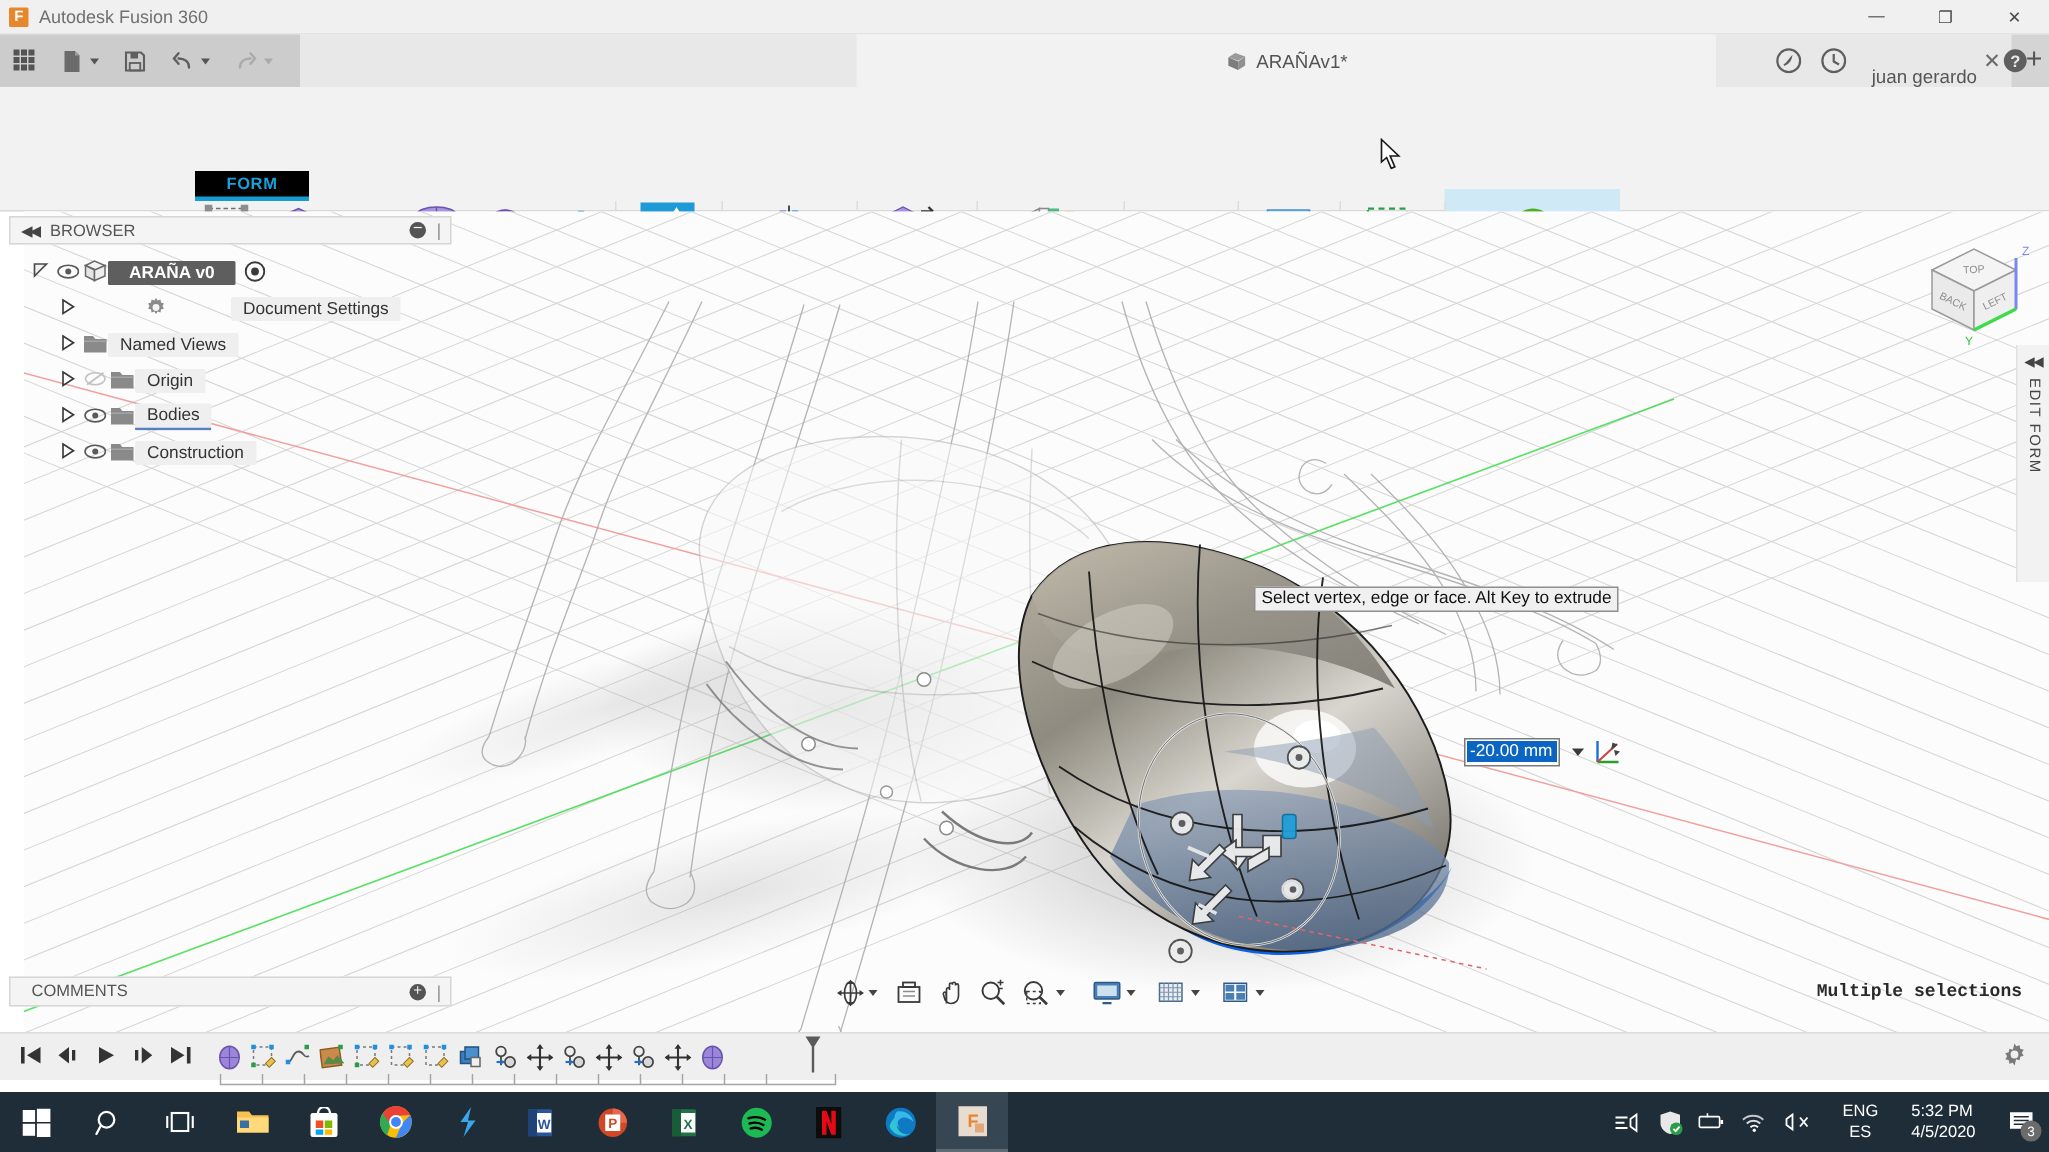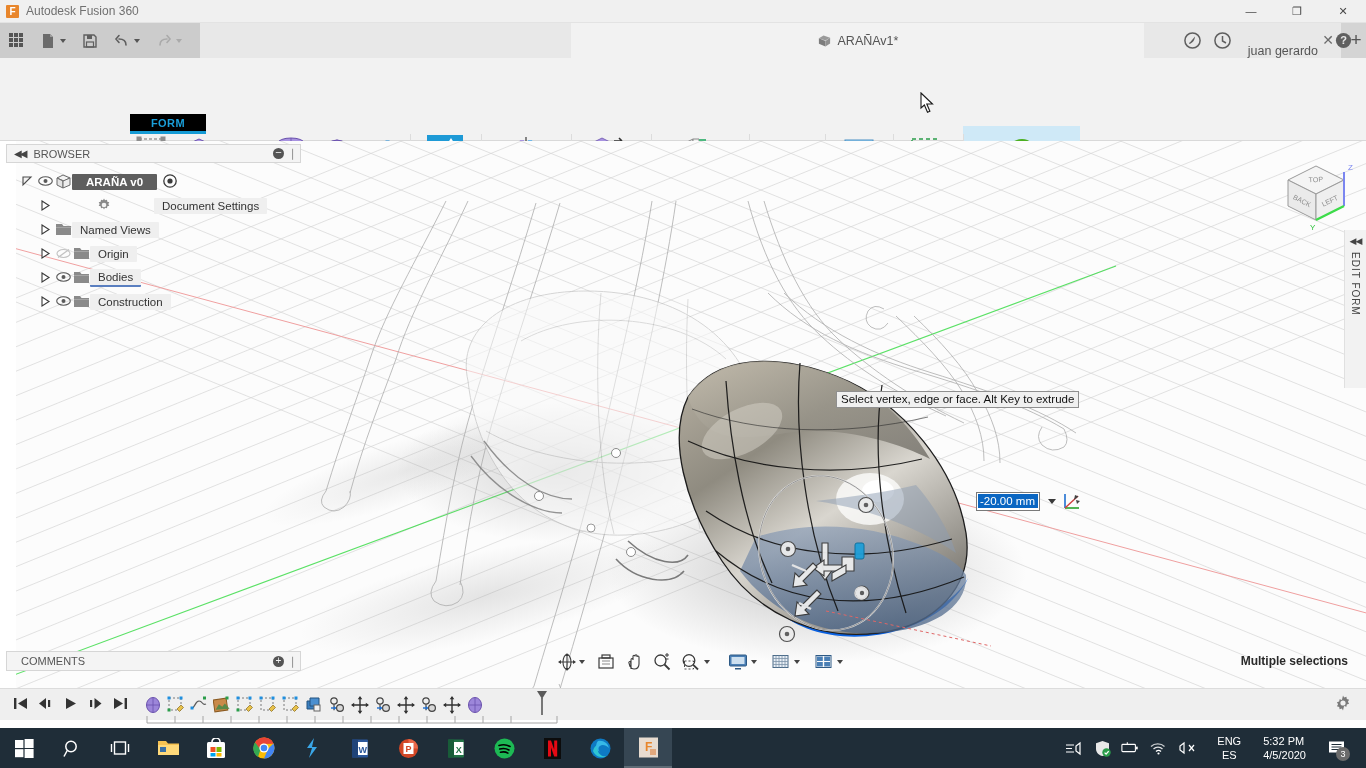--- a/index.html
+++ b/index.html
@@ -126,21 +126,21 @@
   .navbar {
     position:absolute; left:556px; top:649px; height:25px;
     display:flex; align-items:center; gap:2px;
   }
   .nb { display:flex; align-items:center; height:25px; padding:0 2px; }
   .nb svg { display:block; }
   .nbcaret { width:0;height:0;border-left:3.5px solid transparent;border-right:3.5px solid transparent;
              border-top:4px solid #444; margin-left:3px; }
 
   
-  .status-msg { position:absolute; right:18px; top:654px; font-size:12px; font-weight:bold; color:#2a2a2a; }
+  .status-msg { position:absolute; right:18px; top:654px; font-size:12px; font-weight:bold; color:#2a2a2a;font-family:Liberation Mono, monospace; }
 
   
   .editform {
     position:absolute; right:0px; top:230px; width:22px; height:158px;
     background:#f2f2f2; display:flex; flex-direction:column; align-items:center;
     padding-top:6px; border-left:1px solid #e0e0e0;
   }
   .editform .lbl {
     writing-mode:vertical-rl; font-size:10px; color:#444; letter-spacing:1px; margin-top:6px;
   }
@@ -173,21 +173,21 @@
   .tl-gear { margin-left:auto; margin-right:14px; }
   .tl-marker { position:absolute; left:536px; top:690px; width:12px; height:26px; }
 
   
   .taskbar {
     position:absolute; left:0; top:728px; width:1366px; height:40px;
     background:#1f2d38; display:flex; align-items:center;
   }
   .tbi { width:48px; height:40px; display:flex; align-items:center; justify-content:center; }
   .tbi.active { background:#364653; border-bottom:2px solid #ffffff33; }
-  .tray { margin-left:auto; display:flex; align-items:center; height:40px; padding-right:14px; gap:10px;}
+  .tray { margin-left:auto; display:flex; align-items:center; height:40px; padding-right:3px; gap:10px;}
   .tray-ico { display:flex; align-items:center; justify-content:center; width:18px;}
   .lang { color:#fff; font-size:11px; text-align:center; line-height:14px; padding:0 6px;}
   .clock { color:#fff; font-size:11px; line-height:14px; padding:0 6px;}
   .notif { position:relative; width:30px; height:40px; display:flex; align-items:center; justify-content:center;}
   .notif .badge { position:absolute; right:2px; bottom:7px; width:14px;height:14px;border-radius:50%;
                   background:#6b6b6b; color:#fff; font-size:9px; line-height:14px; text-align:center;}
   .cursor-arrow { position:absolute; left:920px; top:92px; }
 </style>
 </head>
 <body>

